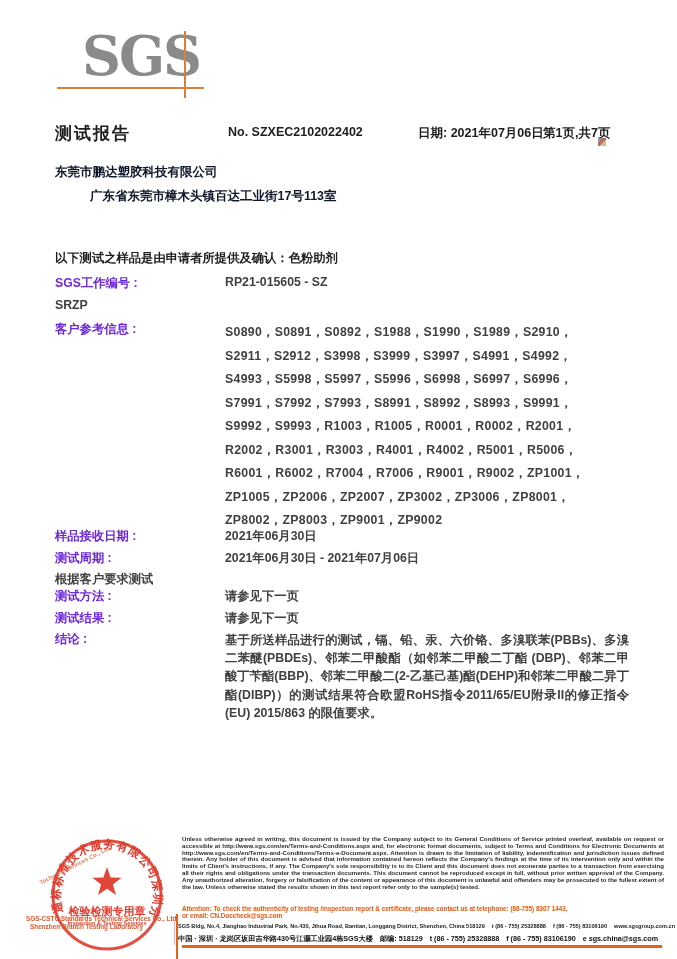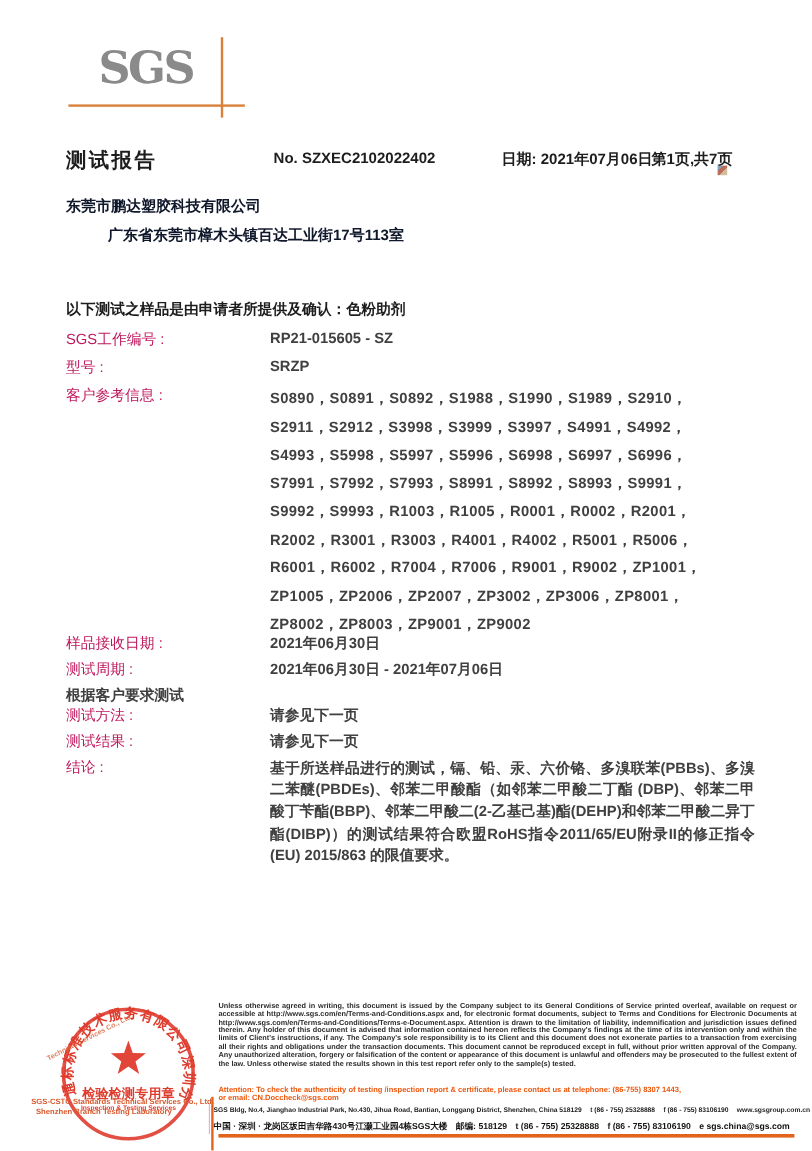--- a/index.html
+++ b/index.html
@@ -4,39 +4,39 @@
 <style>
   html,body{margin:0;padding:0;background:#ffffff;}
   .page{
     position:relative; width:677px; height:959px; background:#ffffff;
     font-family:"Liberation Sans", sans-serif; color:#1d1d1d; overflow:hidden;
   }
   
   .logo-text{
     position:absolute; left:82px; top:28px;
     font-family:"DejaVu Serif", serif;
-    font-weight:bold; font-size:37px; line-height:57px;
+    font-weight:bold; font-size:54px; line-height:57px;
     color:#8a8a8a; letter-spacing:-2px;
   }
   .crop-v{position:absolute; left:184px; top:31px; width:2px; height:67px; background:#d9803a;}
   .crop-h{position:absolute; left:57px; top:87px; width:147px; height:2px; background:#d9803a;}
   
   .hdr{position:absolute; top:122px; font-size:12.5px; font-weight:bold; color:#1d1d1d;}
   .hdr.title{left:55px; font-size:17px; letter-spacing:2px;}
   .hdr.no{left:228px; top:125px;}
   .hdr.date{left:418px; top:125px;}
   .hdr.pages{left:543px; top:125px;}
   
   .appl{position:absolute; left:55px; font-size:12.5px; font-weight:bold; color:#0f172a;}
   .appl.name{top:164px;}
   .appl.addr{top:188px;margin-left:35px;}
   
   .statement{position:absolute; left:55px; top:250px; font-size:12.3px; font-weight:bold;}
   .frow{position:absolute; left:55px; display:flex; font-size:12.3px;}
-  .frow .lbl{width:170px; flex:0 0 170px; font-weight:normal; color:#be185d;}
+  .frow .lbl{width:170px; flex:0 0 170px; font-weight:bold; color:#6d28d9;}
   .frow .val{font-weight:bold; color:#404040;}
   .ref-lines div{line-height:23.5px; height:23.5px; font-weight:bold; letter-spacing:0.3px;}
   .concl .val{width:404px; line-height:18.2px; text-align:justify;}
   .artifact{position:absolute; left:598px; top:138px; width:8px; height:8px;
     background:linear-gradient(135deg,#6a8fb5 0 30%,#b0543a 30% 60%,#c9b18a 60% 100%);
     opacity:.85;}
   
   .legal{
     position:absolute; left:182px; top:836px; width:482px;
     font-size:6.1px; line-height:6.8px; text-align:justify;
@@ -85,21 +85,20 @@
   <div class="appl name">东莞市鹏达塑胶科技有限公司</div>
   <div class="appl addr">广东省东莞市樟木头镇百达工业街17号113室</div>
 
   <div class="statement">以下测试之样品是由申请者所提供及确认：色粉助剂</div>
 
   <div class="frow" style="top:275px">
     <span class="lbl">SGS工作编号 :</span>
     <span class="val">RP21-015605 - SZ</span>
   </div>
   <div class="frow" style="top:298px">
-    <span class="lbl">型号 :</span>
     <span class="val">SRZP</span>
   </div>
   <div class="frow" style="top:321px">
     <span class="lbl">客户参考信息 :</span>
     <span class="val ref-lines">
       <div>S0890，S0891，S0892，S1988，S1990，S1989，S2910，</div>
       <div>S2911，S2912，S3998，S3999，S3997，S4991，S4992，</div>
       <div>S4993，S5998，S5997，S5996，S6998，S6997，S6996，</div>
       <div>S7991，S7992，S7993，S8991，S8992，S8993，S9991，</div>
       <div>S9992，S9993，R1003，R1005，R0001，R0002，R2001，</div>

